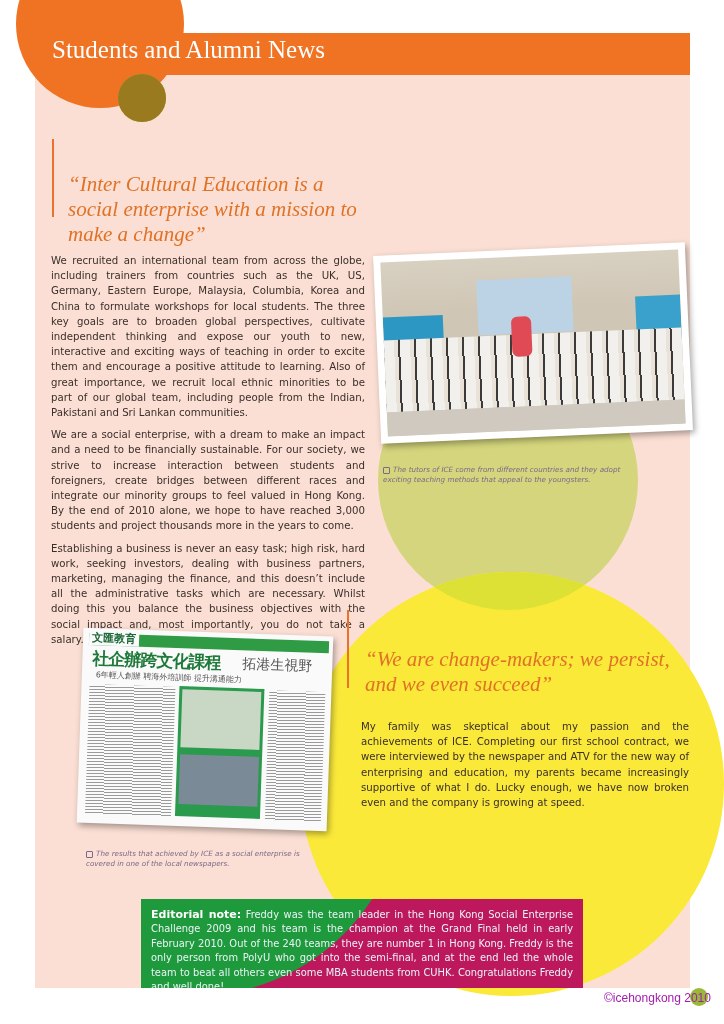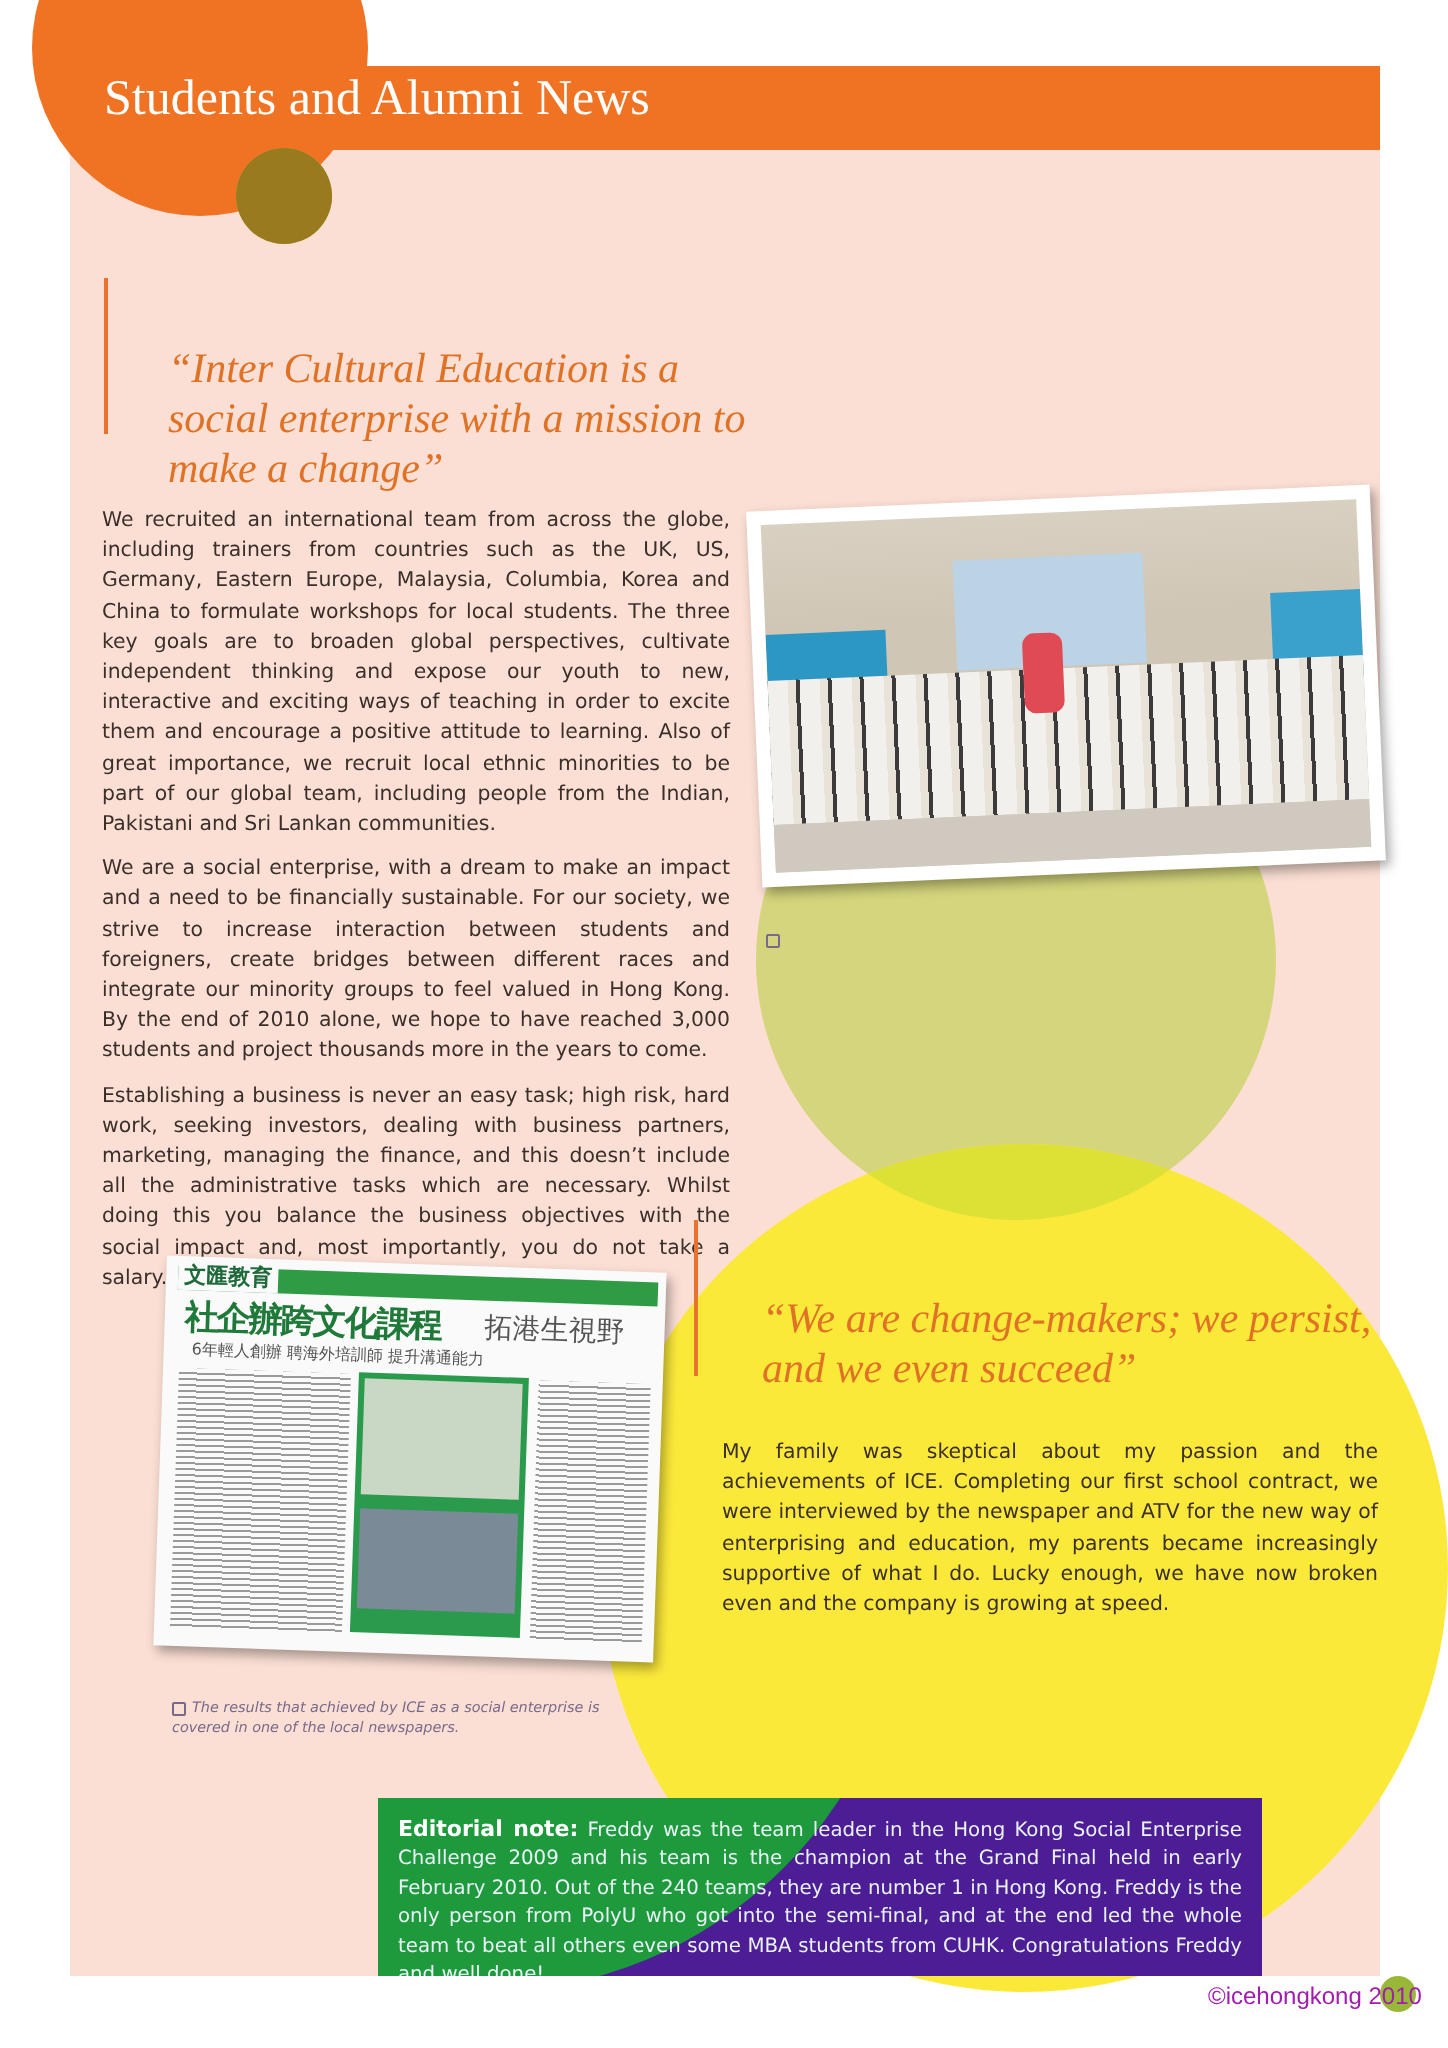--- a/index.html
+++ b/index.html
@@ -7,21 +7,21 @@
   .panel{position:absolute;left:35px;top:75px;width:655px;height:913px;background:#fbdfd4;overflow:hidden;}
   .orange-disc{position:absolute;left:16px;top:-60px;width:168px;height:168px;border-radius:50%;background:#f07223;}
   .header-bar{position:absolute;left:35px;top:33px;width:655px;height:42px;background:#f07223;}
   .header-title{position:absolute;left:52px;top:36px;color:#fff;font-family:"DejaVu Serif","Liberation Serif",serif;font-size:22px;letter-spacing:0px;z-index:5;font-family:"Liberation Serif",serif;font-size:25px;text-align:right;}
   .small-green{position:absolute;left:118px;top:74px;width:48px;height:48px;border-radius:50%;background:#9ab838;z-index:4;}
   .small-green-overlap{position:absolute;left:118px;top:74px;width:48px;height:48px;border-radius:50%;background:#9a7a1e;z-index:4;clip-path:circle(84px at 0px -10px);}
   .green-circle{position:absolute;left:378px;top:350px;width:260px;height:260px;border-radius:50%;background:#d4d57c;}
   .yellow-circle{position:absolute;left:300px;top:572px;width:424px;height:424px;border-radius:50%;background:#fbe93a;}
   .yg-overlap{position:absolute;left:300px;top:572px;width:424px;height:424px;border-radius:50%;background:#dde135;clip-path:circle(130px at 208px -92px);}
   .quote-bar{position:absolute;width:2px;background:#e9722f;}
-  .quote{position:absolute;font-family:"Liberation Serif","DejaVu Serif",serif;font-style:italic;color:#e07226;font-size:21px;line-height:25px;margin-left:16px;}
+  .quote{position:absolute;font-family:"Liberation Serif","DejaVu Serif",serif;font-style:italic;color:#e07226;font-size:21px;line-height:25px;}
   .body-text{position:absolute;font-family:"DejaVu Sans",sans-serif;font-size:10.2px;line-height:15.2px;color:#3a2f2a;text-align:justify;}
   .body-text p{margin:0 0 7px 0;}
   .photo{position:absolute;left:377px;top:249px;width:312px;height:188px;background:#fff;transform:rotate(-2.5deg);box-shadow:2px 3px 6px rgba(0,0,0,0.35);}
   .photo-inner{position:absolute;left:7px;top:7px;right:7px;bottom:7px;background:linear-gradient(#d8d0c0 0%,#cfc6b6 30%,#cfc6b6 100%);overflow:hidden;}
   .screen{position:absolute;left:95px;top:22px;width:95px;height:55px;background:#bcd3e6;}
   .board-l{position:absolute;left:0;top:55px;width:60px;height:35px;background:#2d97c4;}
   .board-r{position:absolute;right:0;top:45px;width:45px;height:45px;background:#3aa0cc;}
   .crowd{position:absolute;left:0;right:0;top:78px;height:72px;background:repeating-linear-gradient(90deg,#f2f0ec 0px,#f2f0ec 10px,#e8e2d8 10px,#e8e2d8 14px,#3c3a3a 14px,#3c3a3a 16px);}
   .floor{position:absolute;left:0;right:0;bottom:0;height:24px;background:#cfc9c0;}
   .teacher{position:absolute;left:128px;top:60px;width:20px;height:40px;background:#e04a55;border-radius:6px;}
@@ -30,21 +30,21 @@
   .news{position:absolute;left:80px;top:632px;width:250px;height:195px;background:#fafafa;transform:rotate(2deg);box-shadow:2px 3px 6px rgba(0,0,0,0.35);overflow:hidden;}
   .news-top{position:absolute;left:6px;top:5px;width:240px;height:12px;background:#2f9b45;}
   .news-logo{position:absolute;left:6px;top:2px;font-family:"DejaVu Serif",serif;font-size:11px;font-weight:bold;color:#1f6a3a;background:#fafafa;padding:0 3px;}
   .news-headline{position:absolute;left:10px;top:19px;font-size:17px;font-weight:bold;color:#1f7a3a;font-family:"DejaVu Sans",sans-serif;letter-spacing:-1px;}
   .news-sub{position:absolute;left:160px;top:22px;font-size:14px;color:#555;font-family:"DejaVu Sans",sans-serif;}
   .news-sub2{position:absolute;left:14px;top:41px;font-size:8px;color:#555;font-family:"DejaVu Sans",sans-serif;}
   .news-col{position:absolute;background:repeating-linear-gradient(#fafafa 0px,#fafafa 2px,#9a9a9a 2px,#9a9a9a 3px);}
   .news-photo{position:absolute;left:98px;top:55px;width:85px;height:130px;background:#2a9a4d;}
   .news-photo .p1{position:absolute;left:3px;top:3px;right:3px;height:58px;background:#c9d7c5;}
   .news-photo .p2{position:absolute;left:3px;top:68px;right:3px;height:50px;background:#7a8a96;}
-  .editorial{position:absolute;left:141px;top:899px;width:442px;height:89px;background:#4c1d95;overflow:hidden;margin-left:48px;}
+  .editorial{position:absolute;left:141px;top:899px;width:442px;height:89px;background:#be185d;overflow:hidden;}
   .editorial .green-part{position:absolute;left:-159px;top:-327px;width:424px;height:424px;border-radius:50%;background:#1e9a3c;}
   .editorial-text{position:absolute;left:10px;top:9px;width:422px;font-family:"DejaVu Sans",sans-serif;font-size:9.9px;line-height:14.4px;color:#e9f3f7;text-align:justify;}
   .editorial-text b{font-weight:bold;color:#ffffff;font-size:11px;}
   .footer{position:absolute;left:604px;top:991px;font-family:Liberation Sans, sans-serif;font-size:12px;color:#a21caf;}
   .page-dot{position:absolute;left:690px;top:988px;width:18px;height:18px;border-radius:50%;background:#9ab838;}
 </style>
 </head>
 <body>
 
 <div class="panel"></div>
@@ -71,21 +71,21 @@
   <div class="photo-inner">
     <div class="board-l"></div>
     <div class="board-r"></div>
     <div class="screen"></div>
     <div class="crowd"></div>
     <div class="teacher"></div>
     <div class="floor"></div>
   </div>
 </div>
 <div class="caption" style="left:383px;top:465px;width:260px;">
-  <span class="bullet"></span>
+  <span class="bullet"></span><span>The tutors of ICE come from different countries and they adopt exciting teaching methods that appeal to the youngsters.</span>
 </div>
 
 <div class="news">
   <div class="news-top"></div>
   <div class="news-logo">文匯教育</div>
   <div class="news-headline">社企辦跨文化課程</div>
   <div class="news-sub">拓港生視野</div>
   <div class="news-sub2">6年輕人創辦  聘海外培訓師  提升溝通能力</div>
   <div class="news-col" style="left:8px;top:56px;width:86px;height:130px;"></div>
   <div class="news-photo">

